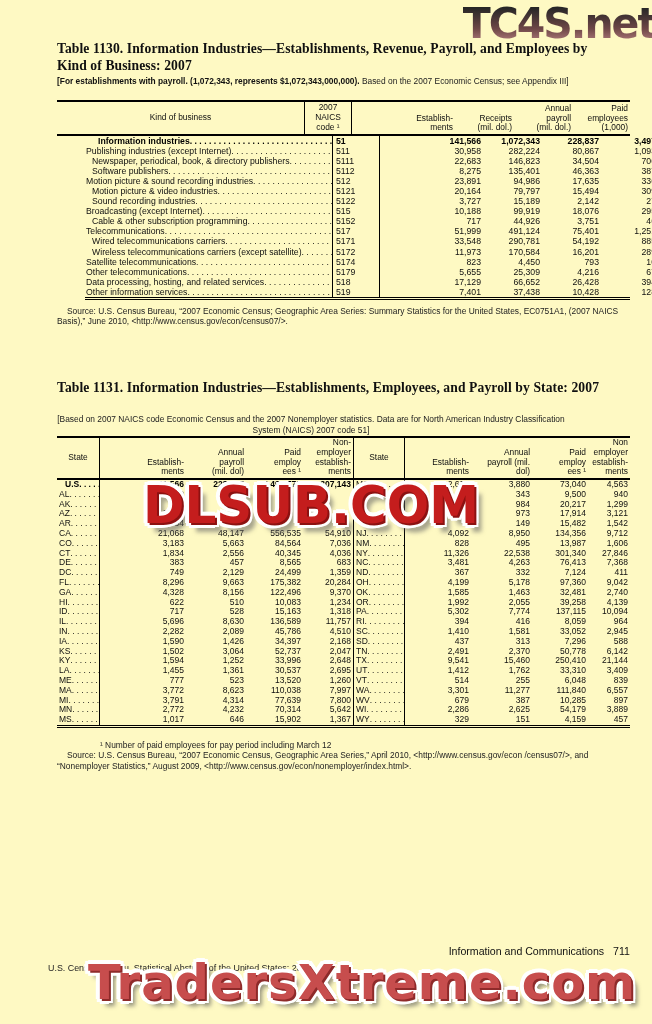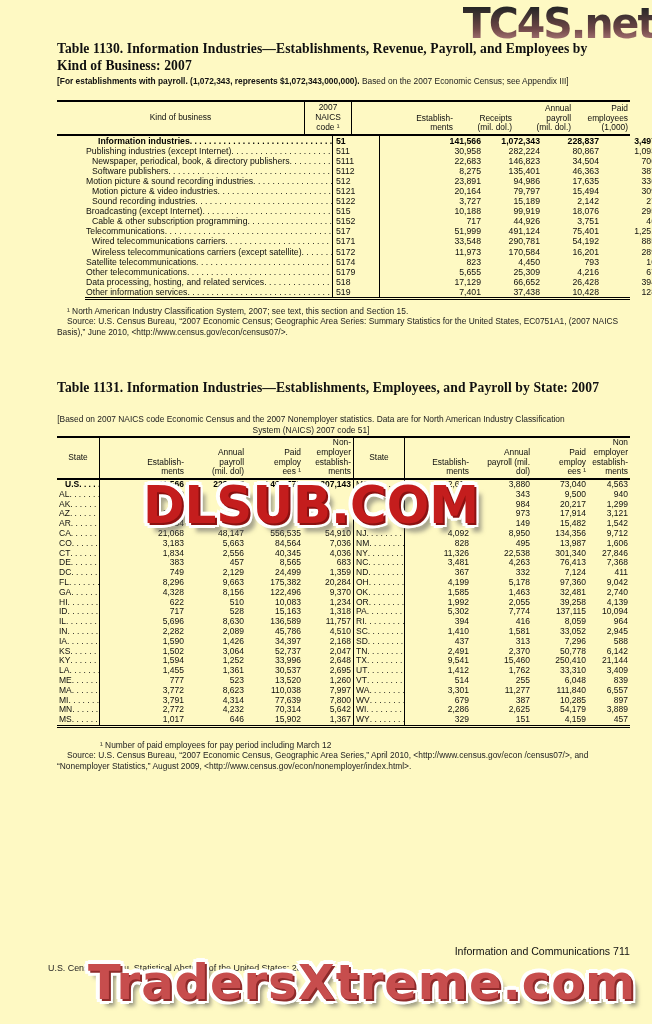--- a/index.html
+++ b/index.html
@@ -59,21 +59,21 @@
 
   
   .fnblock { position: absolute; left: 57px; width: 573px; font-size: 8.4px; line-height: 10.3px; color:#222; }
   #t1130-fn { top: 306px; }
   #t1131-fn { top: 740px; }
   .fn-ind { text-indent: 10px; }
   .fn-deep { padding-left: 43px; }
 
   
   #footer-right { position: absolute; right: 22px; top: 945px; font-size: 10.6px; color:#111; }
-  #footer-right .pgnum { margin-left: 3px; }
+  #footer-right .pgnum { margin-left: 9px; }
   #footer-credit { position: absolute; left: 48px; top: 963px; font-size: 8.9px; color:#222; }
 
   
   .wm { position: absolute; font-family: "DejaVu Sans", sans-serif; font-weight: bold; pointer-events: none; }
   #wm-top {
     top: 0px; right: -3px; font-size: 41px; line-height: 46px; letter-spacing: -2px;
     background: linear-gradient(180deg, #262626 18%, #6e4747 62%, #c68d8d 100%);
     -webkit-background-clip: text; background-clip: text; color: transparent;
     transform: scaleY(1.04);
   }
@@ -297,21 +297,20 @@
           <div class="cell naics dv">519</div>
           <div class="cell num">7,401</div>
           <div class="cell num">37,438</div>
           <div class="cell num">10,428</div>
           <div class="cell num">128</div>
         </div>
       </div>
   </div>
 
   <div class="fnblock" id="t1130-fn">
-    <p class="fn-ind">¹ North American Industry Classification System, 2007; see text, this section and Section 15.</p>
     <p class="fn-ind">Source: U.S. Census Bureau, “2007 Economic Census; Geographic Area Series: Summary Statistics for the United States, EC0751A1, (2007 NAICS Basis),” June 2010, &lt;http://www.census.gov/econ/census07/&gt;.</p>
   </div>
 
   <h1 class="t-title" id="t1131-title">Table 1131. Information Industries—Establishments, Employees, and Payroll by State: 2007</h1>
 
   <p class="t-note" id="t1131-note">[Based on 2007 NAICS code Economic Census and the 2007 Nonemployer statistics. Data are for North American Industry Classification System (NAICS) 2007 code 51]</p>
 
   <div class="tbl" id="t1131">
     <div class="thead31">
       <div class="hcell hc-c dv">State</div>

